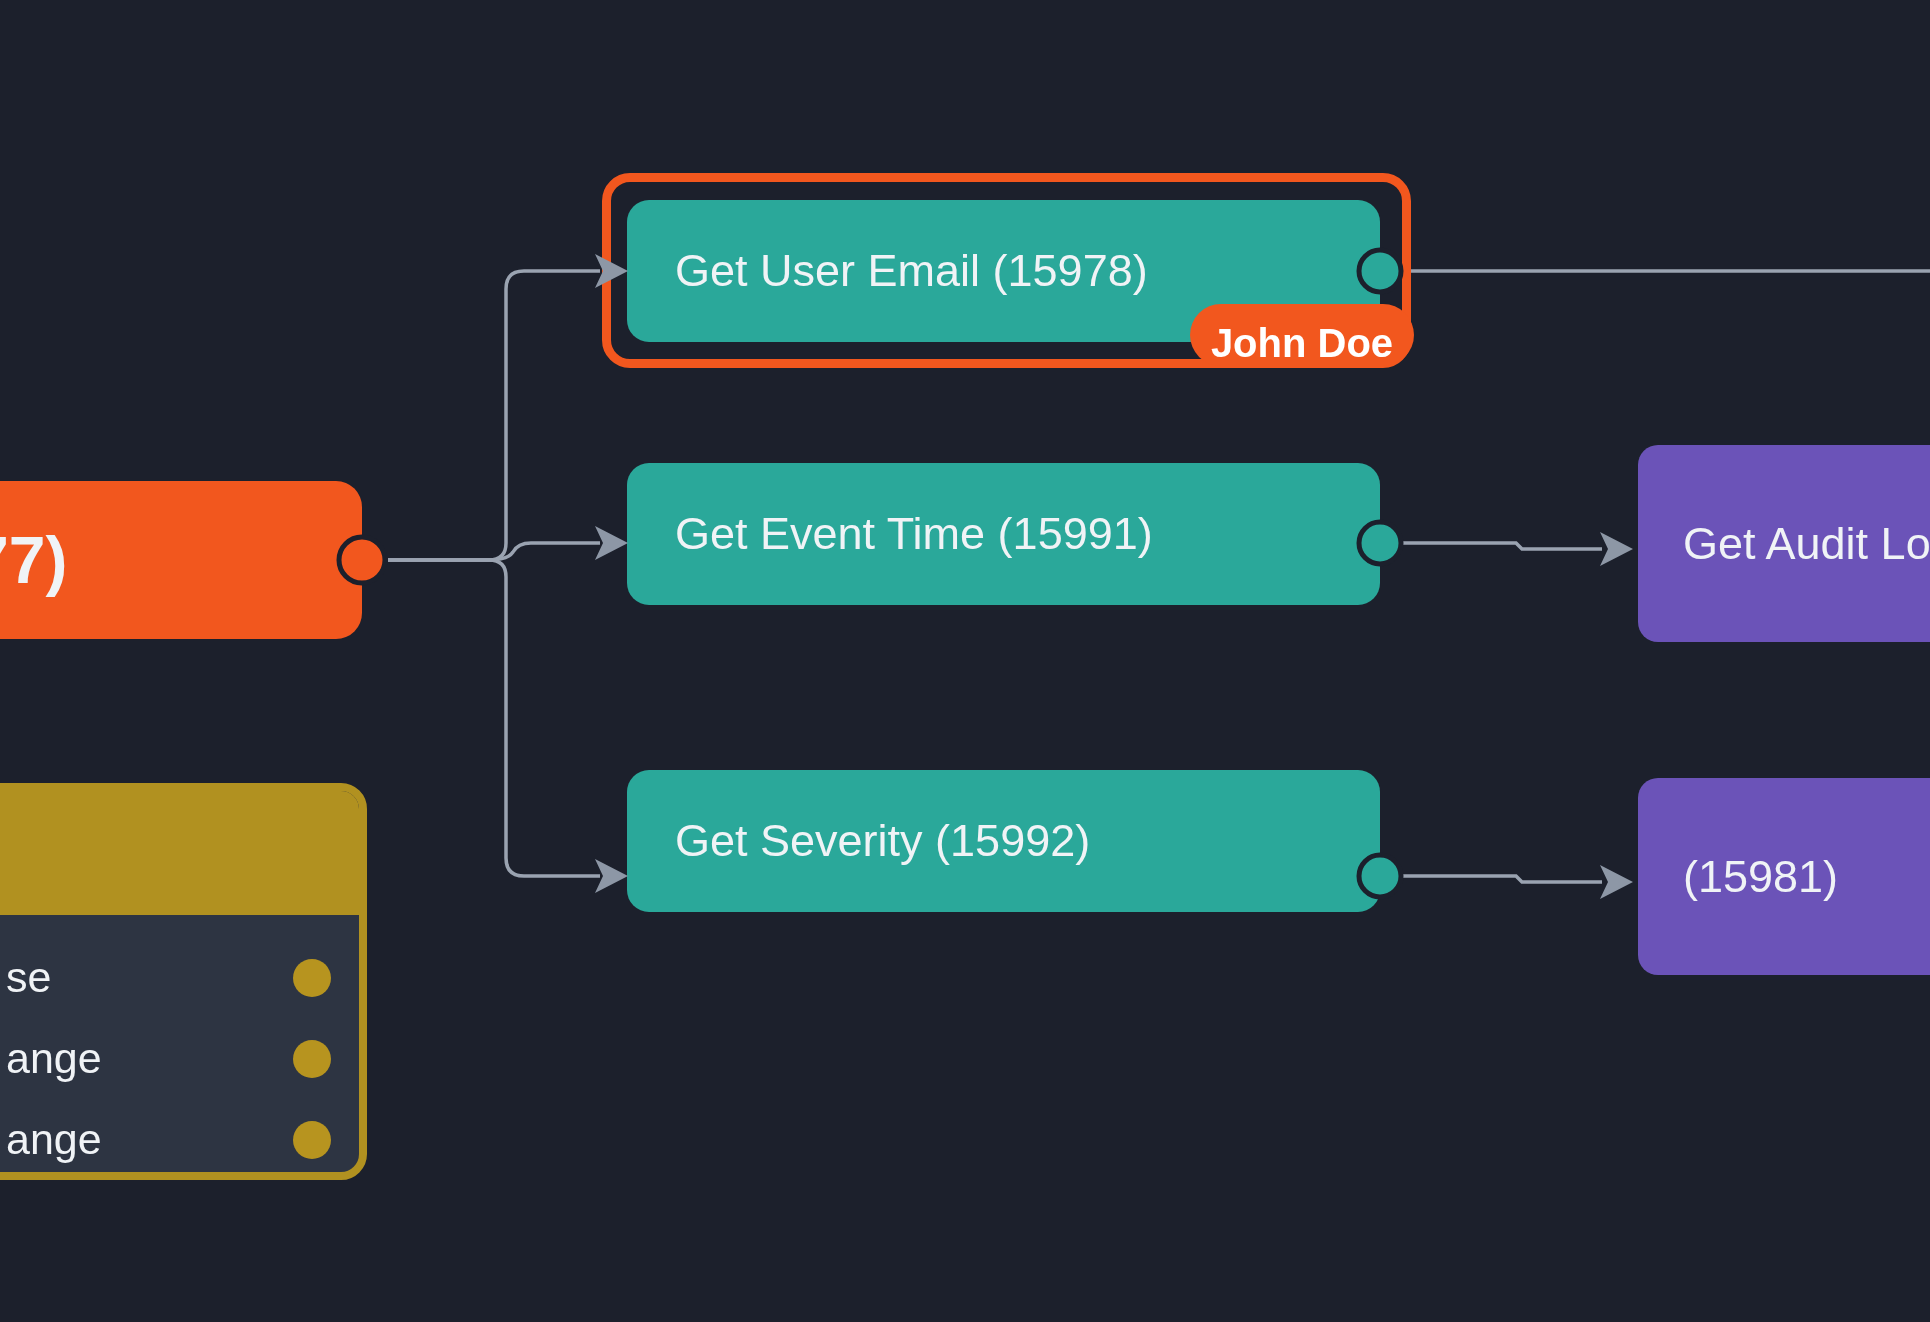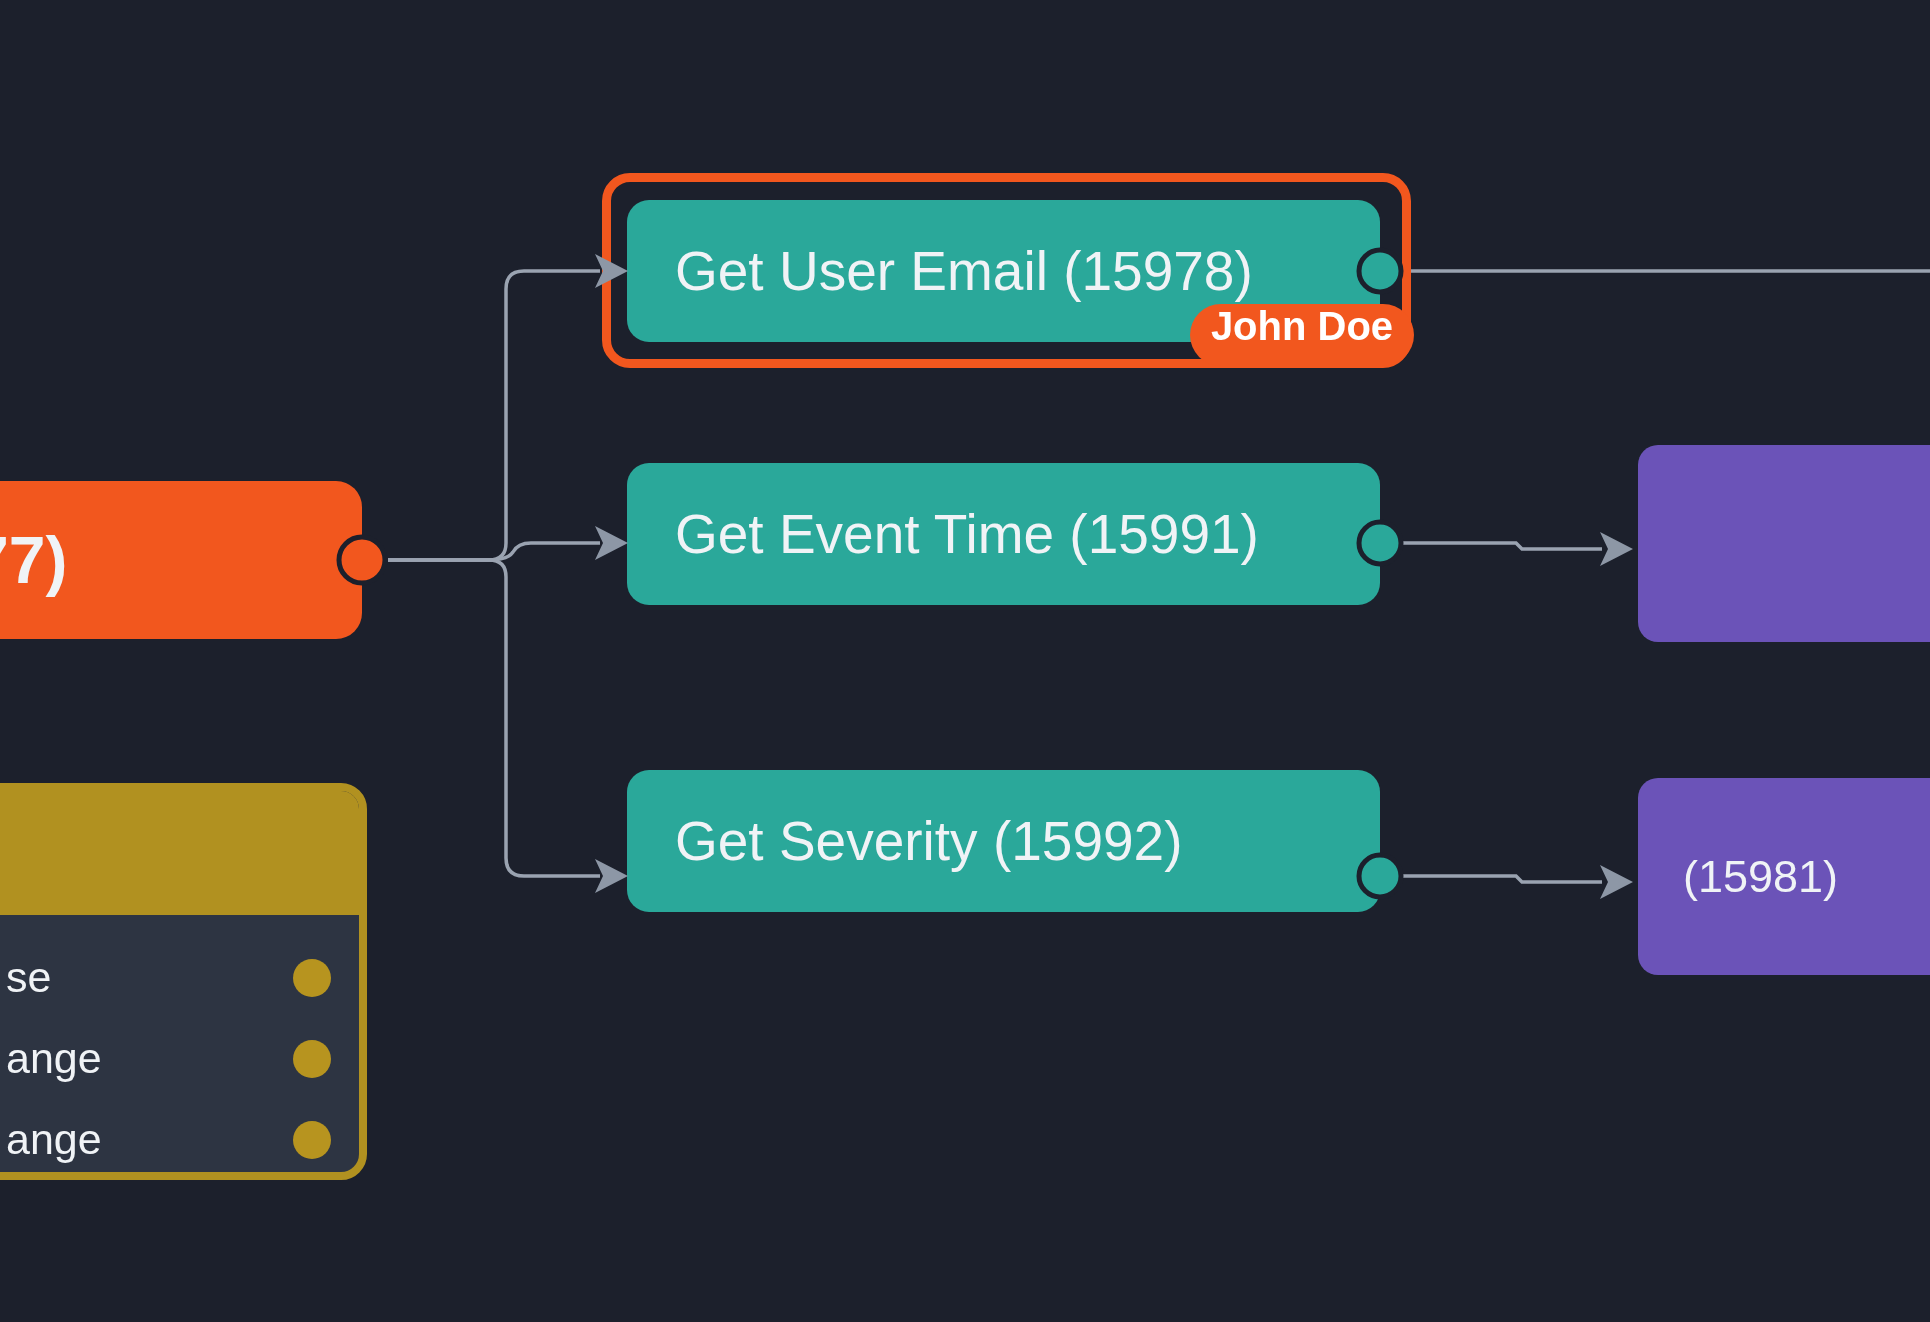--- a/index.html
+++ b/index.html
@@ -15,21 +15,21 @@
     position:absolute;
     display:flex;align-items:center;
     box-sizing:border-box;
     color:#f0f3f6;
   }
   .node-teal{
     background:#2aa89a;
     border-radius:22px;
     width:753px;height:142px;left:627px;
     padding-left:48px;
-    font-size:55px;
+    font-size:45px;
   }
   .node-trigger{
     background:#f2571e;
     border-radius:26px;
     left:-300px;top:481px;width:662px;height:158px;
     font-size:66px;font-weight:bold;
   }
   .node-trigger .lbl{margin-left:272px;}
   .node-purple{
     background:#6b53b8;
@@ -64,21 +64,21 @@
     left:602px;top:173px;width:809px;height:195px;
     box-sizing:border-box;
     border:9px solid #f2571e;
     border-radius:28px;
     z-index:3;pointer-events:none;
   }
   #assignee-badge{
     position:absolute;
     left:1190px;top:304px;width:224px;height:62px;
     background:#f2571e;border-radius:31px;
-    display:flex;align-items:flex-start;justify-content:center;
+    display:flex;align-items:flex-end;justify-content:center;
     color:#ffffff;font-size:40px;font-weight:bold;
     z-index:5;
   }
   .z1{z-index:1}.z2{z-index:2}.z4{z-index:4}
 </style>
 </head>
 <body>
 
 <div id="canvas">
 
@@ -123,20 +123,21 @@
     <span>Get User Email (15978)</span>
   </div>
   <div class="node node-teal z2" style="top:463px">
     <span>Get Event Time (15991)</span>
   </div>
   <div class="node node-teal z2" style="top:770px">
     <span>Get Severity (15992)</span>
   </div>
 
   <div class="node node-purple z2" style="top:445px">
+    <span>Get Audit Lo</span>
   </div>
   <div class="node node-purple z2" style="top:778px">
     <span>(15981)</span>
   </div>
 
   <div id="selection-ring"></div>
 
   <svg class="layer z4" width="1930" height="1322" viewBox="0 0 1930 1322">
     <g fill="#8d97a6">
       <polygon points="628,271 595,254 603,271 595,288"></polygon>

